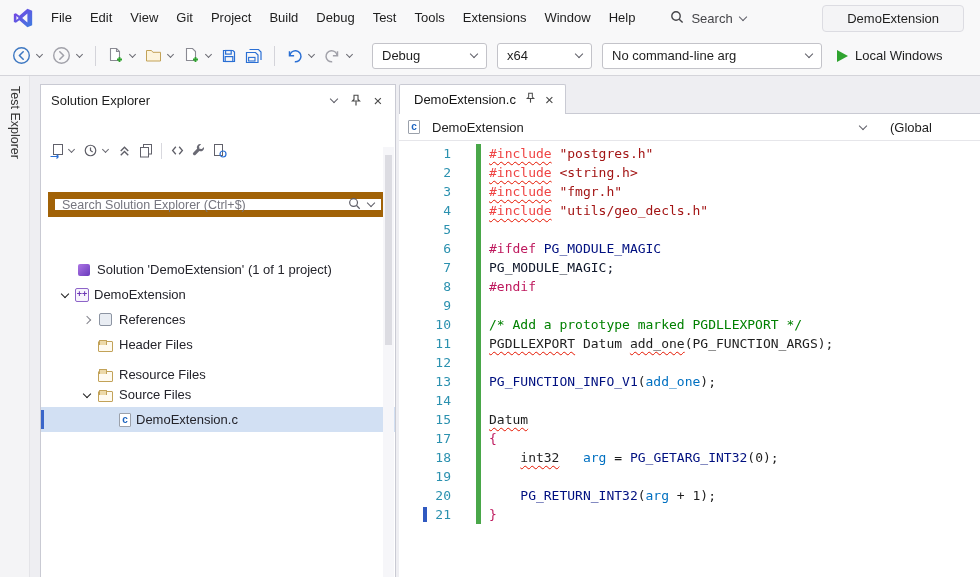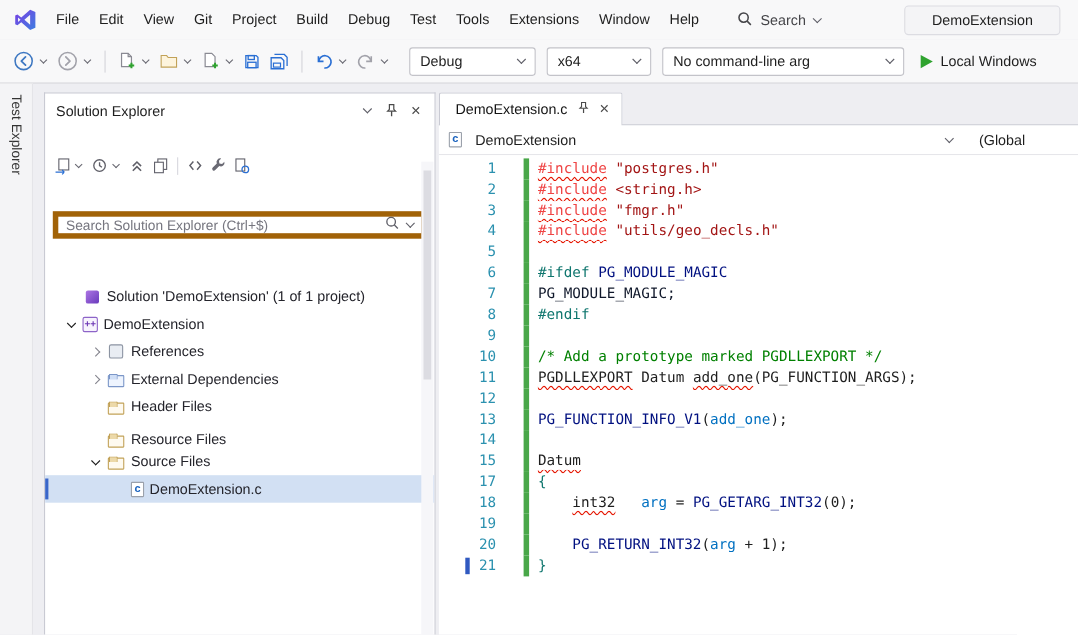--- a/index.html
+++ b/index.html
@@ -32,21 +32,21 @@
   .vertical-tab { writing-mode:vertical-rl; font-size:12.5px; color:#333; margin:10px auto 0; cursor:default; }
 
   
   .se-panel { width:356px; min-width:356px; margin:8px 0 0 10px; background:#fff; border:1px solid #c9cad3; border-bottom:none; display:flex; flex-direction:column; position:relative;gap:22px; }
   .se-header { height:30px; display:flex; align-items:center; padding:0 6px 0 10px; font-size:13px; }
   .se-title { flex:1; }
   .se-hbtn { width:22px; height:22px; display:flex; align-items:center; justify-content:center; color:#4a4a4a; font-size:15px; }
   .se-toolbar { height:27px; display:flex; align-items:center; padding:0 5px; }
   .se-tb-btn { width:21px; height:21px; display:flex; align-items:center; justify-content:center; }
   .se-sep { width:1px; height:16px; background:#d8d8de; margin:0 5px; }
-  .se-search { margin:6px 7px 4px; height:25px; border:5px solid #a16207; background:#fff; display:flex; align-items:center; padding:0 7px; gap:7px; }
+  .se-search { margin:6px 7px 4px; height:25px; border:7px solid #a16207; background:#fff; display:flex; align-items:center; padding:0 7px; gap:7px; }
   .se-search-ph { flex:1; font-size:12.5px; color:#76767f; white-space:nowrap; overflow:hidden; }
   .se-tree { flex:1; padding-top:14px; font-size:13px; overflow:hidden; }
 
   .tree-row { height:25px; display:flex; align-items:center; position:relative; padding-right:8px; cursor:default; }
   .tree-row.selected { background:#d2e0f3; }
   .tree-row.selected::before { content:""; position:absolute; left:0; top:3px; bottom:3px; width:3px; background:#3a66c9; }
   .chev-slot { width:20px; display:flex; align-items:center; justify-content:center; flex:none; }
   .chevron { width:6px; height:6px; border-right:1.5px solid #1e1e1e; border-bottom:1.5px solid #1e1e1e; }
   .chevron.down { transform:rotate(45deg); margin-bottom:2px; }
   .chevron.right { transform:rotate(-45deg); border-color:#83838c; }
@@ -77,21 +77,21 @@
   .crumb-scope { padding-left:14px; white-space:nowrap; overflow:hidden; flex:1; }
 
   .code-area { flex:1; background:#fff; font-family:"DejaVu Sans Mono",monospace; font-size:13px; line-height:19px; padding-top:3px; overflow:hidden; }
   .code-line { display:flex; height:19px; position:relative; }
   .ln { width:52px; text-align:right; color:#2b91af; flex:none; }
   .chg { width:5px; margin-left:25px; background:#49a749; flex:none; }
   .ctext { white-space:pre; padding-left:8px; color:#1e1e1e; }
   .caret-mark { position:absolute; left:24px; top:2px; width:4px; height:15px; background:#3059c0; }
 
   .ctext .pp { color:#ef4444; }
-  .ctext .kw { color:#0f766e; }
+  .ctext .kw { color:#be185d; }
   .ctext .str { color:#a31515; }
   .ctext .mac { color:#001080; }
   .ctext .param { color:#0070c1; }
   .ctext .com { color:#008000; }
   .ctext .inactive { color:#0f172a; }
   .ctext .id { color:#1e1e1e; }
   .sq { text-decoration:underline wavy #e51400 1px; text-underline-offset:2.5px; }
 </style>
 </head>
 <body>
@@ -314,27 +314,20 @@
             <span class="tree-label">DemoExtension</span>
           </div>
           <div class="tree-row" style="padding-left: 36px;">
             <span class="chev-slot">
               <span class="chevron right"></span>
             </span>
             <span class="tree-icon references-icon"></span>
             <span class="tree-label">References</span>
           </div>
           <div class="tree-row" style="padding-left: 36px;">
-            <span class="chev-slot">
-              <span class="chevron right"></span>
-            </span>
-            <span class="tree-icon external-deps-icon"></span>
-            <span class="tree-label">External Dependencies</span>
-          </div>
-          <div class="tree-row" style="padding-left: 36px;">
             <span class="chev-slot"></span>
             <span class="tree-icon folder-icon"></span>
             <span class="tree-label">Header Files</span>
           </div>
           <div class="tree-row" style="padding-left: 36px; align-items: flex-end;">
             <span class="chev-slot"></span>
             <span class="tree-icon folder-icon"></span>
             <span class="tree-label">Resource Files</span>
           </div>
           <div class="tree-row" style="padding-left: 36px;">

